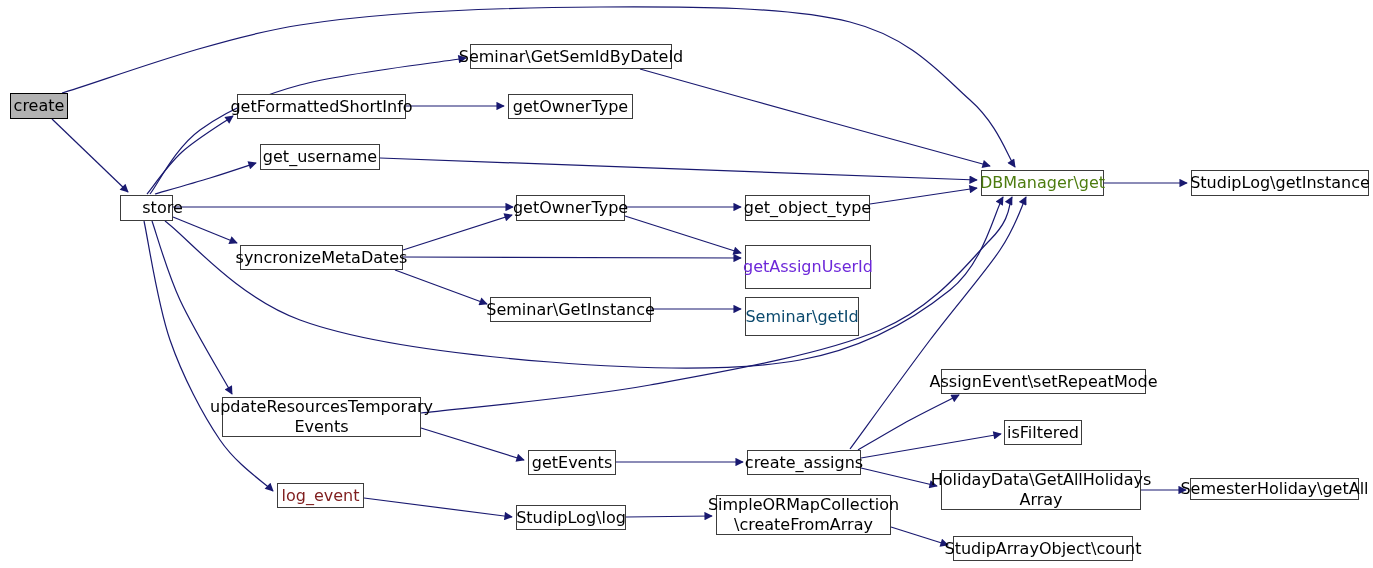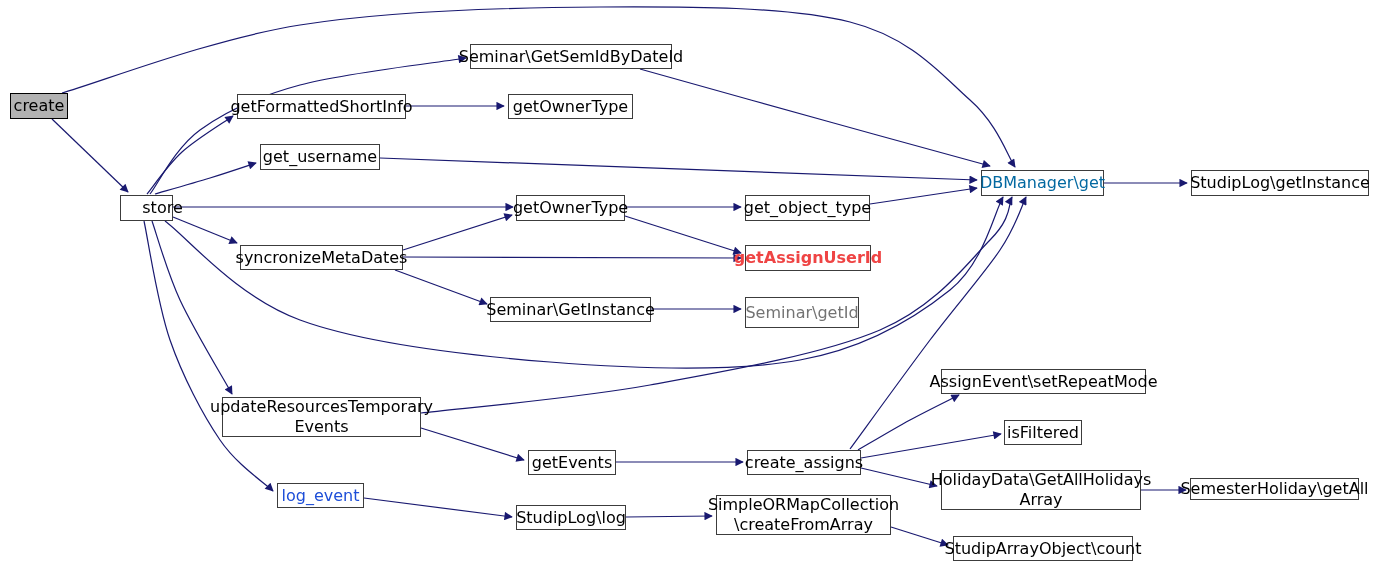--- a/index.html
+++ b/index.html
@@ -57,33 +57,33 @@
       <path class="edge" d="M 891 527 L 948 545" stroke="#191970" marker-end="url(#arrow)"></path>
     </svg>
     <div class="node highlighted" style="left: 10px; top: 93px; width: 58px; height: 26px; color: rgb(0, 0, 0); background: rgb(178, 178, 178); border-color: rgb(0, 0, 0);">create</div>
     <div class="node" style="left: 120px; top: 195px; width: 53px; height: 26px; color: rgb(0, 0, 0); background: rgb(255, 255, 255); border-color: rgb(60, 60, 60); padding-left: 32px;">store</div>
     <div class="node" style="left: 470px; top: 44px; width: 202px; height: 25px; color: rgb(0, 0, 0); background: rgb(255, 255, 255); border-color: rgb(60, 60, 60);">Seminar\GetSemIdByDateId</div>
     <div class="node" style="left: 237px; top: 94px; width: 169px; height: 25px; color: rgb(0, 0, 0); background: rgb(255, 255, 255); border-color: rgb(60, 60, 60);">getFormattedShortInfo</div>
     <div class="node" style="left: 508px; top: 94px; width: 125px; height: 25px; color: rgb(0, 0, 0); background: rgb(255, 255, 255); border-color: rgb(60, 60, 60);">getOwnerType</div>
     <div class="node" style="left: 260px; top: 144px; width: 120px; height: 26px; color: rgb(0, 0, 0); background: rgb(255, 255, 255); border-color: rgb(60, 60, 60);">get_username</div>
     <div class="node" style="left: 516px; top: 195px; width: 109px; height: 26px; color: rgb(0, 0, 0); background: rgb(255, 255, 255); border-color: rgb(60, 60, 60);">getOwnerType</div>
     <div class="node" style="left: 745px; top: 195px; width: 125px; height: 26px; color: rgb(0, 0, 0); background: rgb(255, 255, 255); border-color: rgb(60, 60, 60);">get_object_type</div>
-    <div class="node" style="left: 745px; top: 245px; width: 126px; height: 26px; color: #ef4444; background: rgb(255, 255, 255); border-color: rgb(60, 60, 60); font-weight: bold;">getAssignUserId</div>
+    <div class="node" style="left: 745px; top: 245px; width: 126px; height: 44px; color: #6d28d9; background: rgb(255, 255, 255); border-color: rgb(60, 60, 60);">getAssignUserId</div>
     <div class="node" style="left: 240px; top: 245px; width: 163px; height: 25px; color: rgb(0, 0, 0); background: rgb(255, 255, 255); border-color: rgb(60, 60, 60);">syncronizeMetaDates</div>
     <div class="node" style="left: 490px; top: 297px; width: 161px; height: 25px; color: rgb(0, 0, 0); background: rgb(255, 255, 255); border-color: rgb(60, 60, 60);">Seminar\GetInstance</div>
-    <div class="node" style="left: 745px; top: 297px; width: 114px; height: 31px; color: #737373; background: rgb(255, 255, 255); border-color: rgb(60, 60, 60);">Seminar\getId</div>
-    <div class="node" style="left: 981px; top: 170px; width: 123px; height: 26px; color: #0369a1; background: rgb(255, 255, 255); border-color: rgb(60, 60, 60);">DBManager\get</div>
+    <div class="node" style="left: 745px; top: 297px; width: 114px; height: 39px; color: #0c4a6e; background: rgb(255, 255, 255); border-color: rgb(60, 60, 60);">Seminar\getId</div>
+    <div class="node" style="left: 981px; top: 170px; width: 123px; height: 26px; color: #4d7c0f; background: rgb(255, 255, 255); border-color: rgb(60, 60, 60);">DBManager\get</div>
     <div class="node" style="left: 1191px; top: 170px; width: 178px; height: 26px; color: rgb(0, 0, 0); background: rgb(255, 255, 255); border-color: rgb(60, 60, 60);">StudipLog\getInstance</div>
     <div class="node" style="left: 941px; top: 369px; width: 205px; height: 25px; color: rgb(0, 0, 0); background: rgb(255, 255, 255); border-color: rgb(60, 60, 60);">AssignEvent\setRepeatMode</div>
     <div class="node" style="left: 1004px; top: 420px; width: 78px; height: 25px; color: rgb(0, 0, 0); background: rgb(255, 255, 255); border-color: rgb(60, 60, 60);">isFiltered</div>
     <div class="node" style="left: 222px; top: 397px; width: 199px; height: 40px; color: rgb(0, 0, 0); background: rgb(255, 255, 255); border-color: rgb(60, 60, 60);">updateResourcesTemporary
 Events</div>
     <div class="node" style="left: 528px; top: 450px; width: 88px; height: 25px; color: rgb(0, 0, 0); background: rgb(255, 255, 255); border-color: rgb(60, 60, 60);">getEvents</div>
     <div class="node" style="left: 747px; top: 450px; width: 114px; height: 25px; color: rgb(0, 0, 0); background: rgb(255, 255, 255); border-color: rgb(60, 60, 60);">create_assigns</div>
     <div class="node" style="left: 941px; top: 470px; width: 200px; height: 40px; color: rgb(0, 0, 0); background: rgb(255, 255, 255); border-color: rgb(60, 60, 60);">HolidayData\GetAllHolidays
 Array</div>
     <div class="node" style="left: 1190px; top: 478px; width: 169px; height: 22px; color: rgb(0, 0, 0); background: rgb(255, 255, 255); border-color: rgb(60, 60, 60);">SemesterHoliday\getAll</div>
-    <div class="node" style="left: 277px; top: 483px; width: 87px; height: 25px; color: #1d4ed8; background: rgb(255, 255, 255); border-color: rgb(60, 60, 60);">log_event</div>
+    <div class="node" style="left: 277px; top: 483px; width: 87px; height: 25px; color: #7f1d1d; background: rgb(255, 255, 255); border-color: rgb(60, 60, 60);">log_event</div>
     <div class="node" style="left: 516px; top: 505px; width: 110px; height: 25px; color: rgb(0, 0, 0); background: rgb(255, 255, 255); border-color: rgb(60, 60, 60);">StudipLog\log</div>
     <div class="node" style="left: 716px; top: 495px; width: 175px; height: 40px; color: rgb(0, 0, 0); background: rgb(255, 255, 255); border-color: rgb(60, 60, 60);">SimpleORMapCollection
 \createFromArray</div>
     <div class="node" style="left: 953px; top: 536px; width: 180px; height: 25px; color: rgb(0, 0, 0); background: rgb(255, 255, 255); border-color: rgb(60, 60, 60);">StudipArrayObject\count</div>
   </div>
 
 </body></html>

